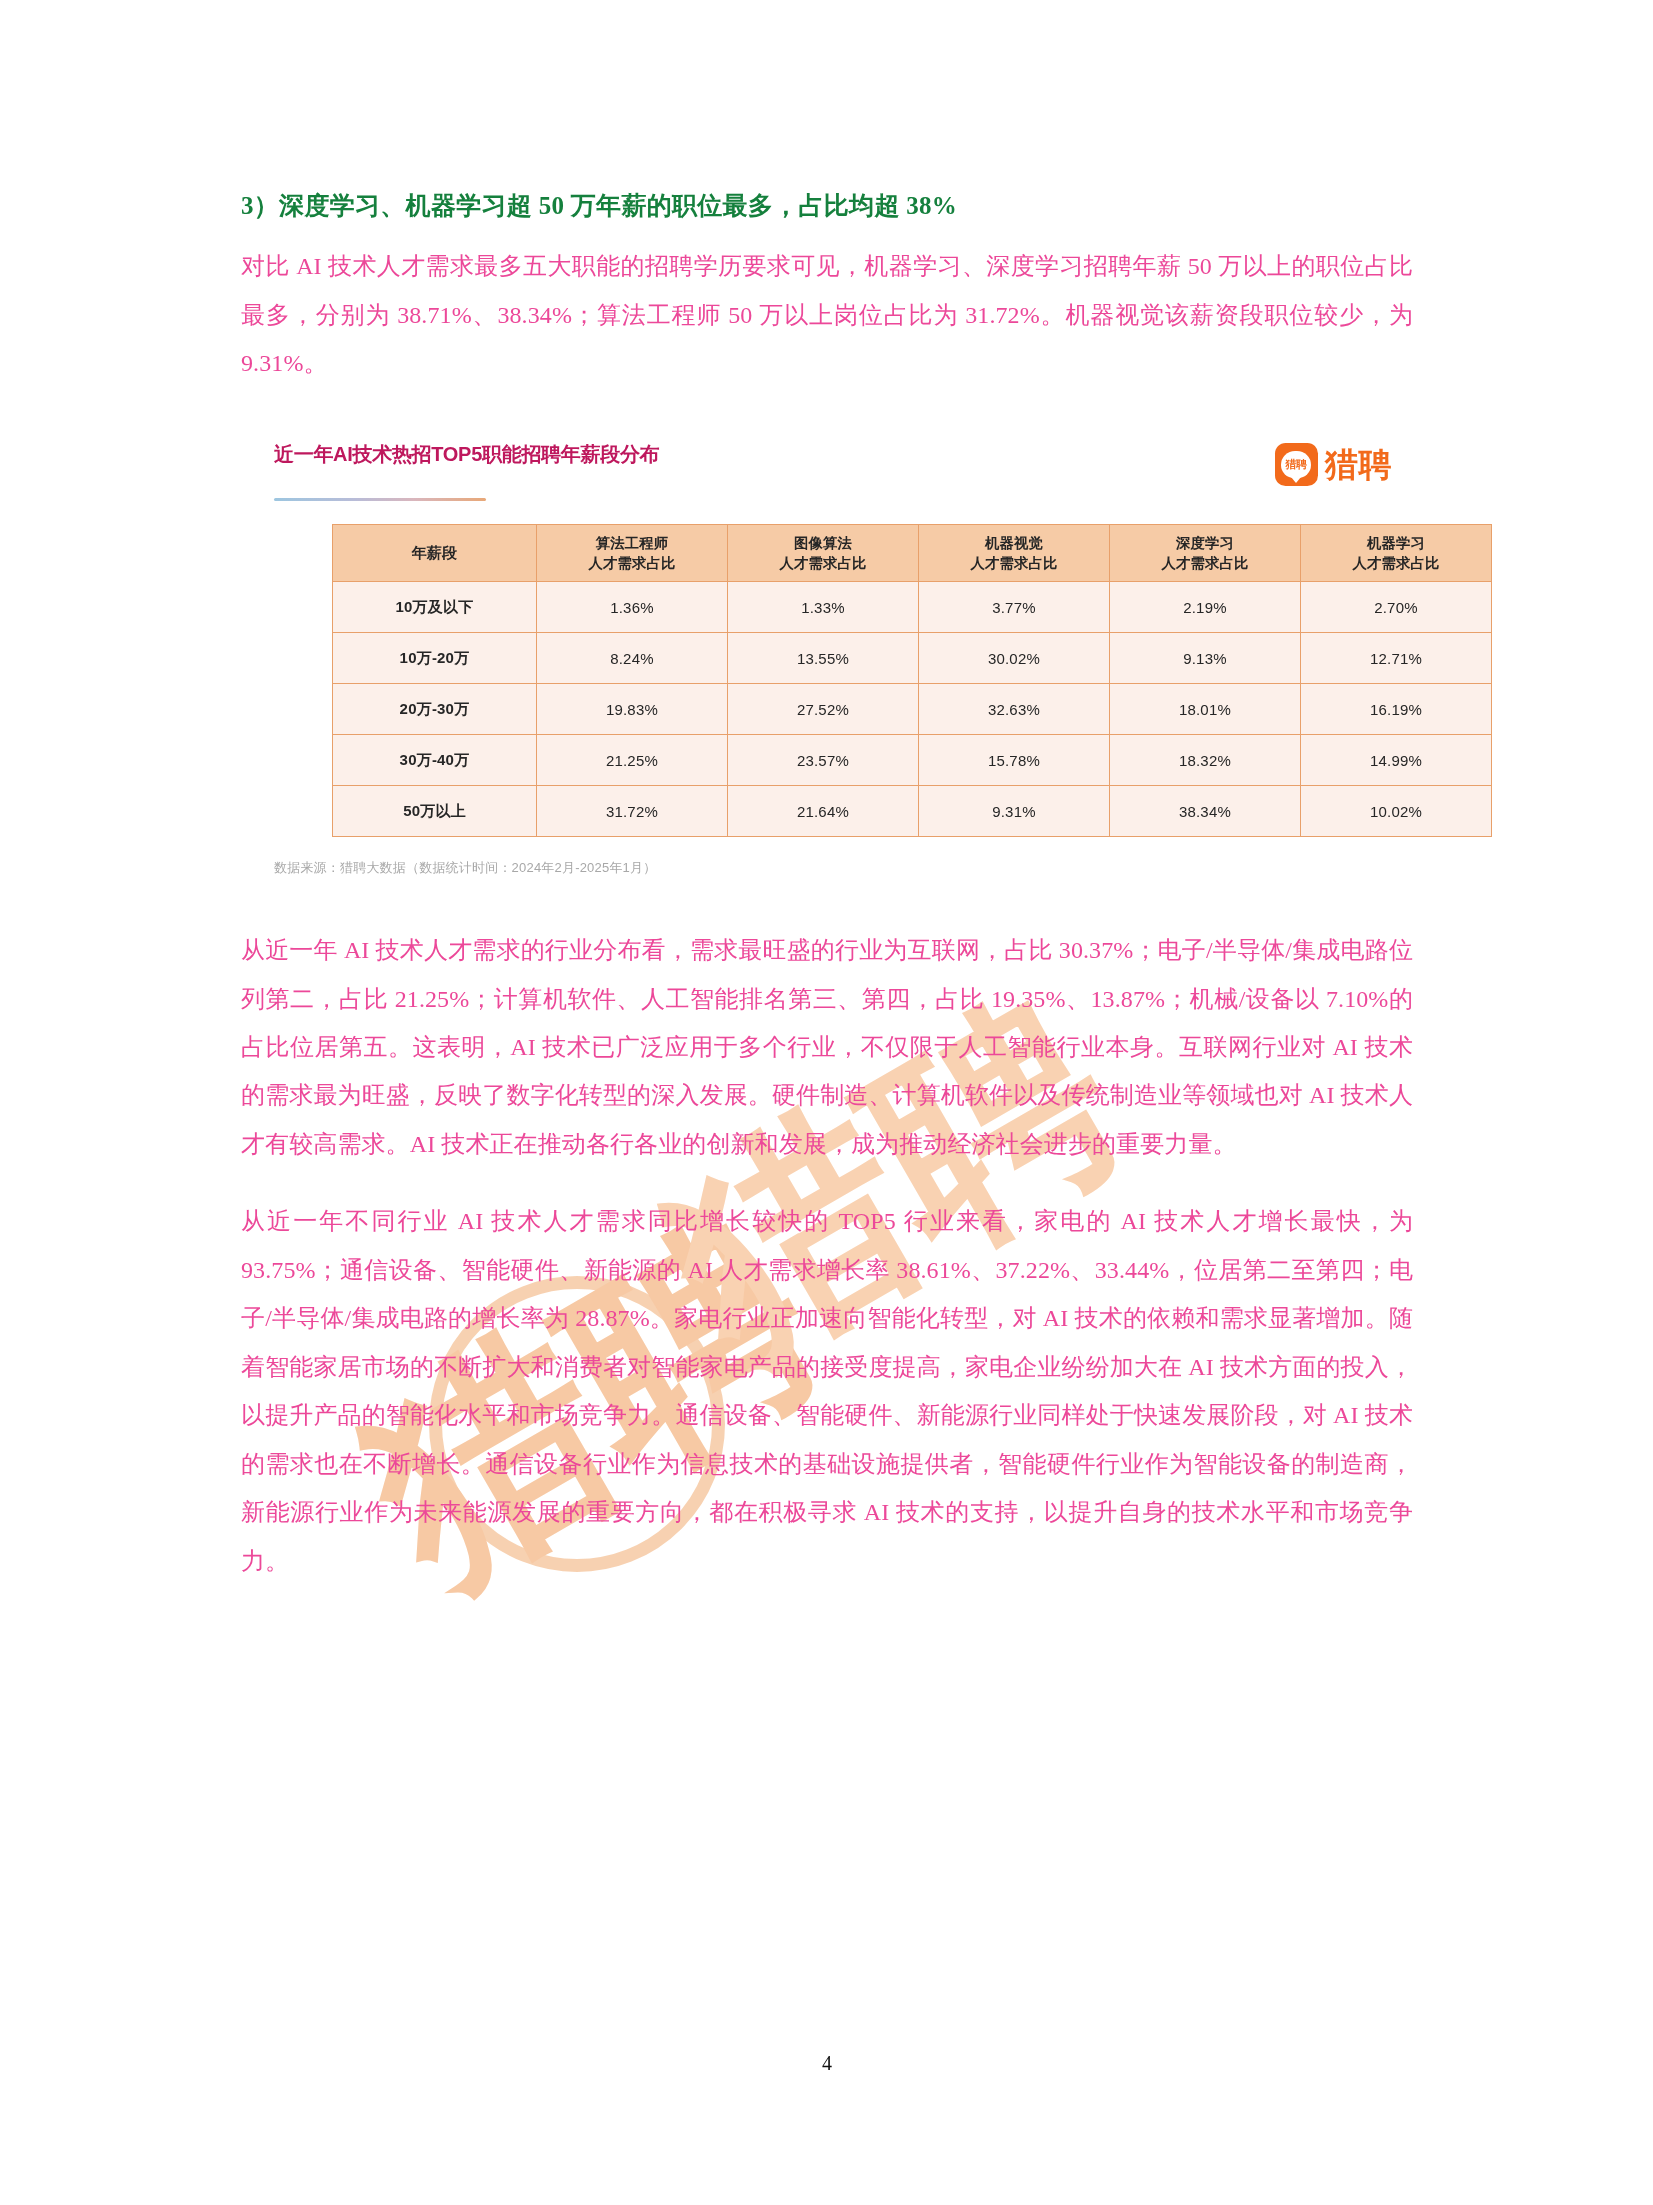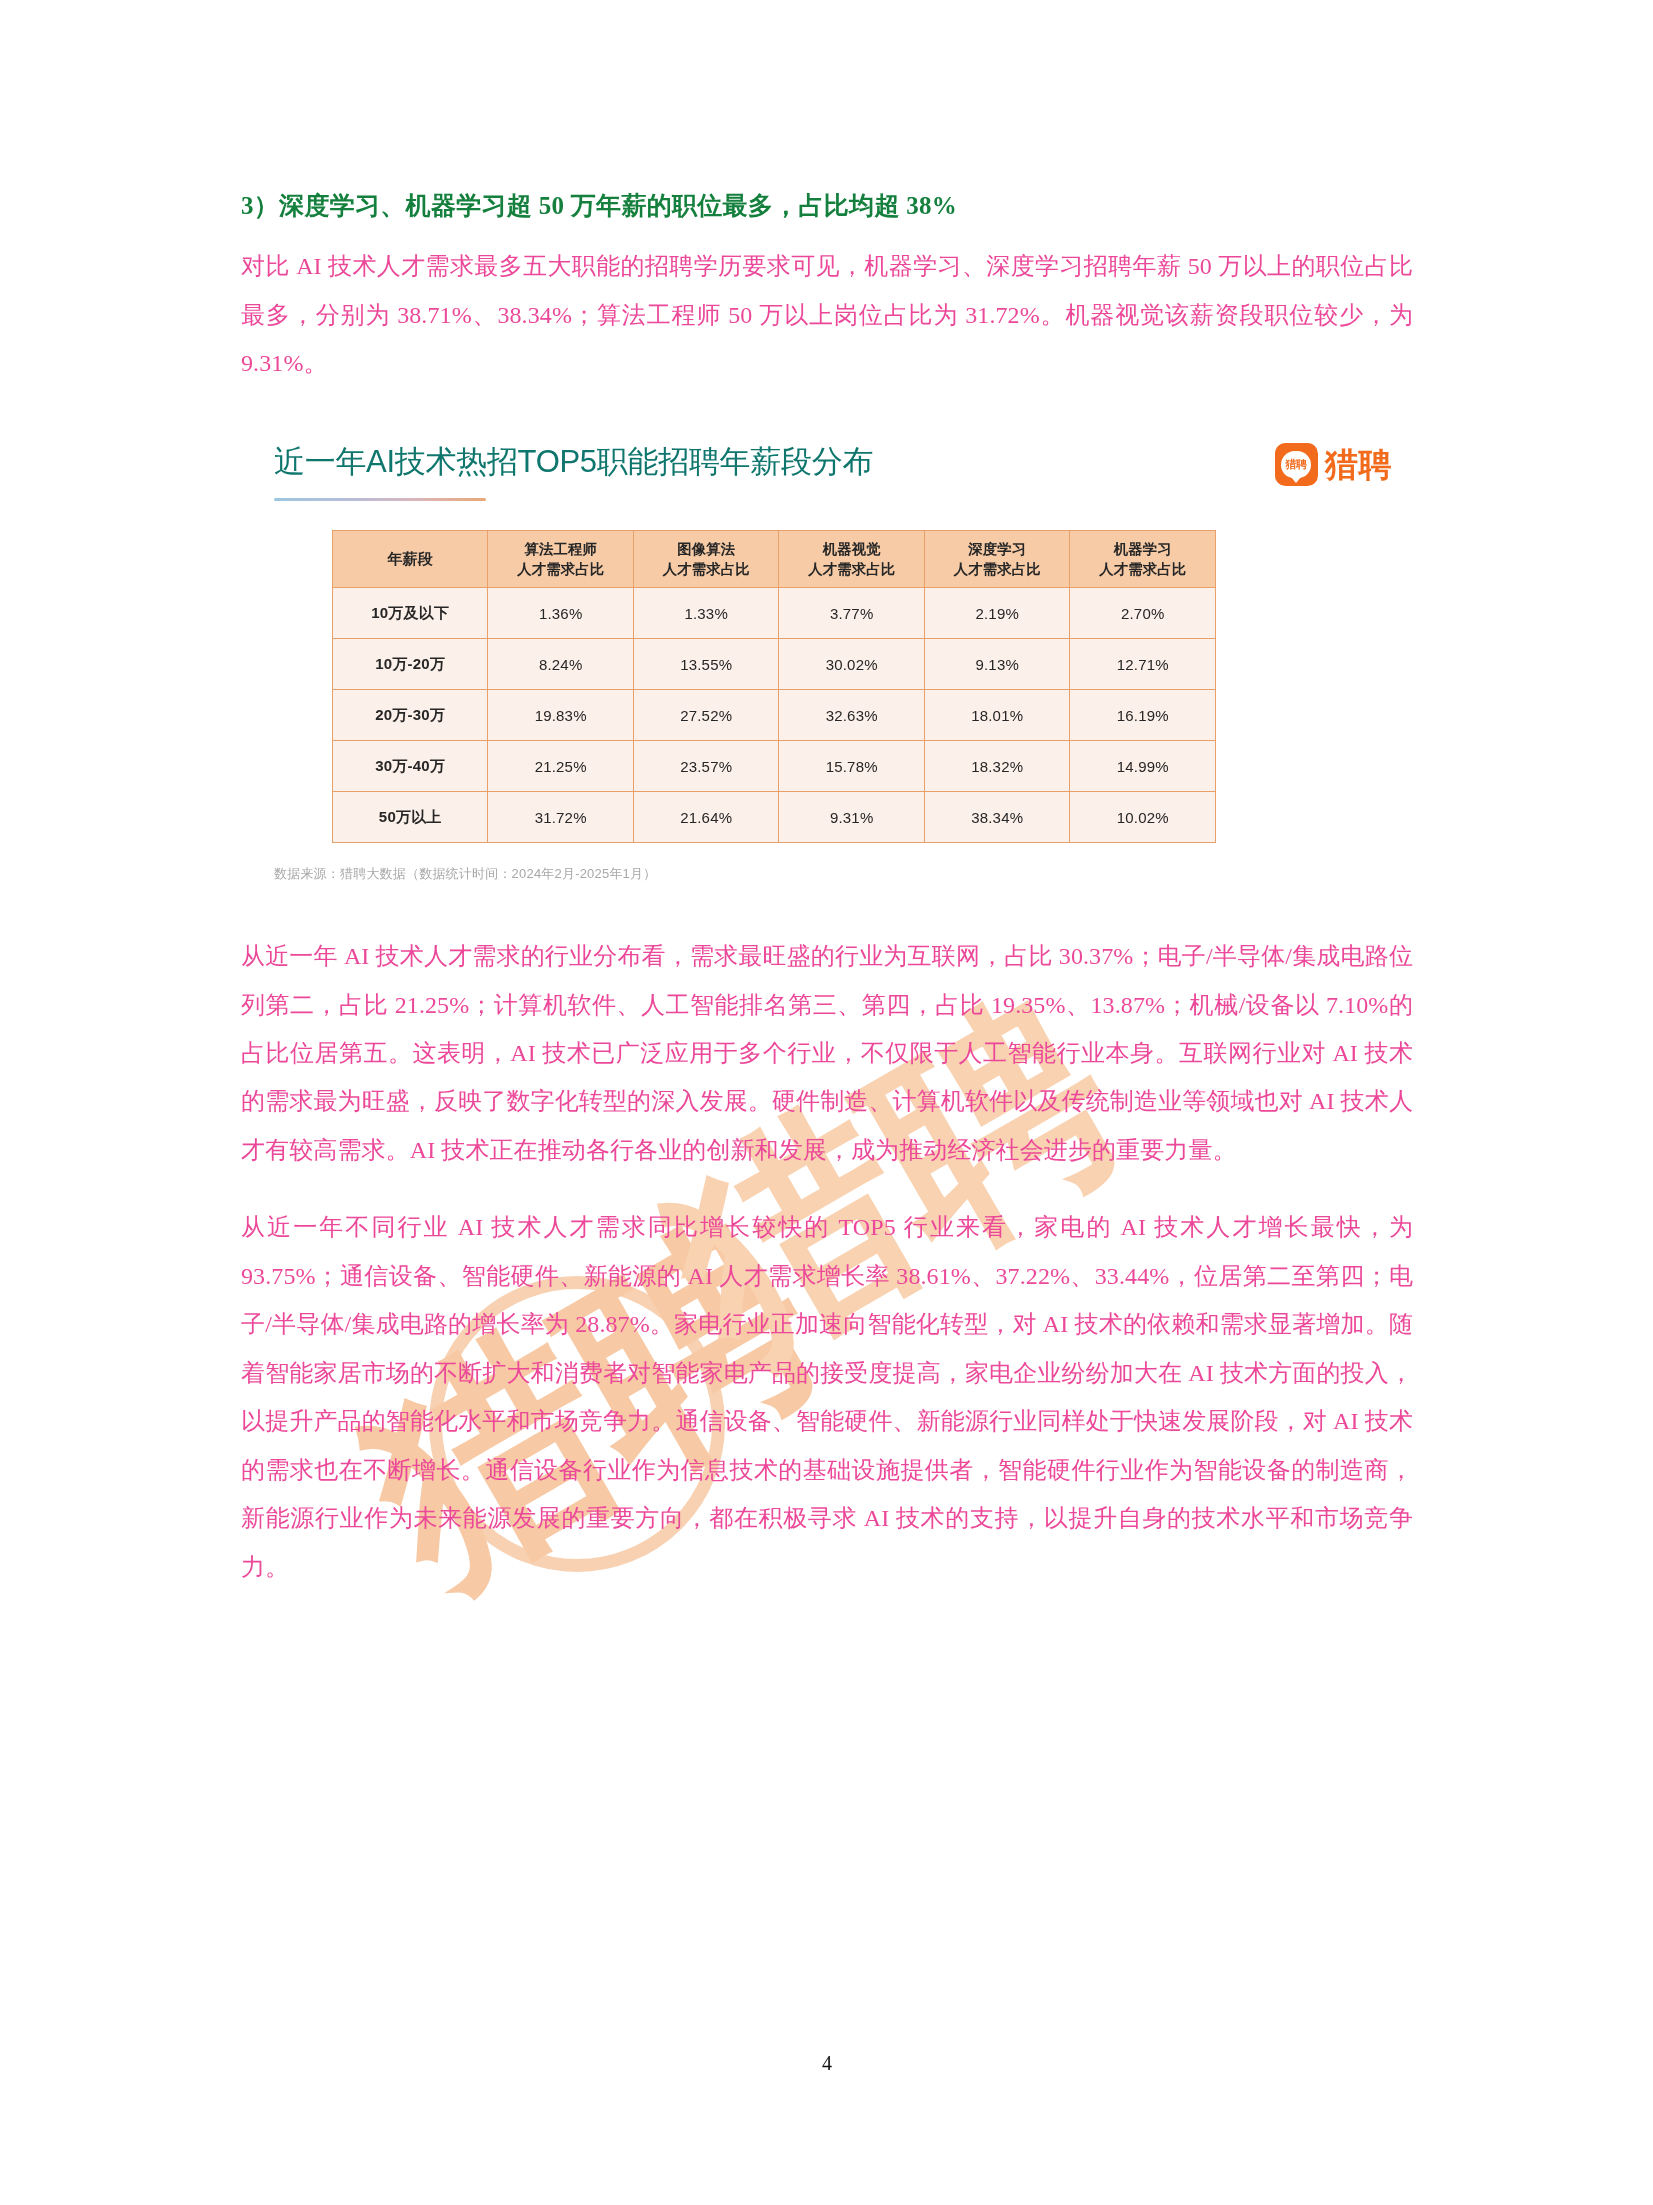--- a/index.html
+++ b/index.html
@@ -74,24 +74,24 @@
   .chart-head {
     display: flex;
     align-items: flex-start;
     justify-content: space-between;
     padding-left: 33px;
     padding-right: 21px;
   }
 
   .chart-title {
     font-family: "Liberation Sans", "DejaVu Sans", sans-serif;
-    font-weight: normal;
-    font-size: 31px;
+    font-weight: bold;
+    font-size: 20px;
     letter-spacing: -0.3px;
-    color: #0f766e;
+    color: #be185d;
     white-space: nowrap;
   }
 
   .title-rule {
     margin-top: 12.7px;
     margin-left: 33px;
     width: 212px;
     height: 2.6px;
     background: linear-gradient(90deg, #9dc6e0 0%, #b8bcd8 38%, #d9b6bd 66%, #e8a878 100%);
     border-radius: 1.6px;
@@ -152,23 +152,23 @@
     font-family: "Liberation Sans", "DejaVu Sans", sans-serif;
     font-size: 33px;
     font-weight: bold;
     color: #f26a1b;
     letter-spacing: 0.5px;
     line-height: 1;
   }
 
   
   .table-wrap {
-    margin-top: 29px;
+    margin-top: 23px;
     margin-left: 91px;
-    width: 884px;
+    width: 1160px;
   }
 
   table.salary {
     width: 100%;
     border-collapse: collapse;
     table-layout: fixed;
     font-family: "Liberation Sans", "DejaVu Sans", sans-serif;
   }
 
   table.salary th,

